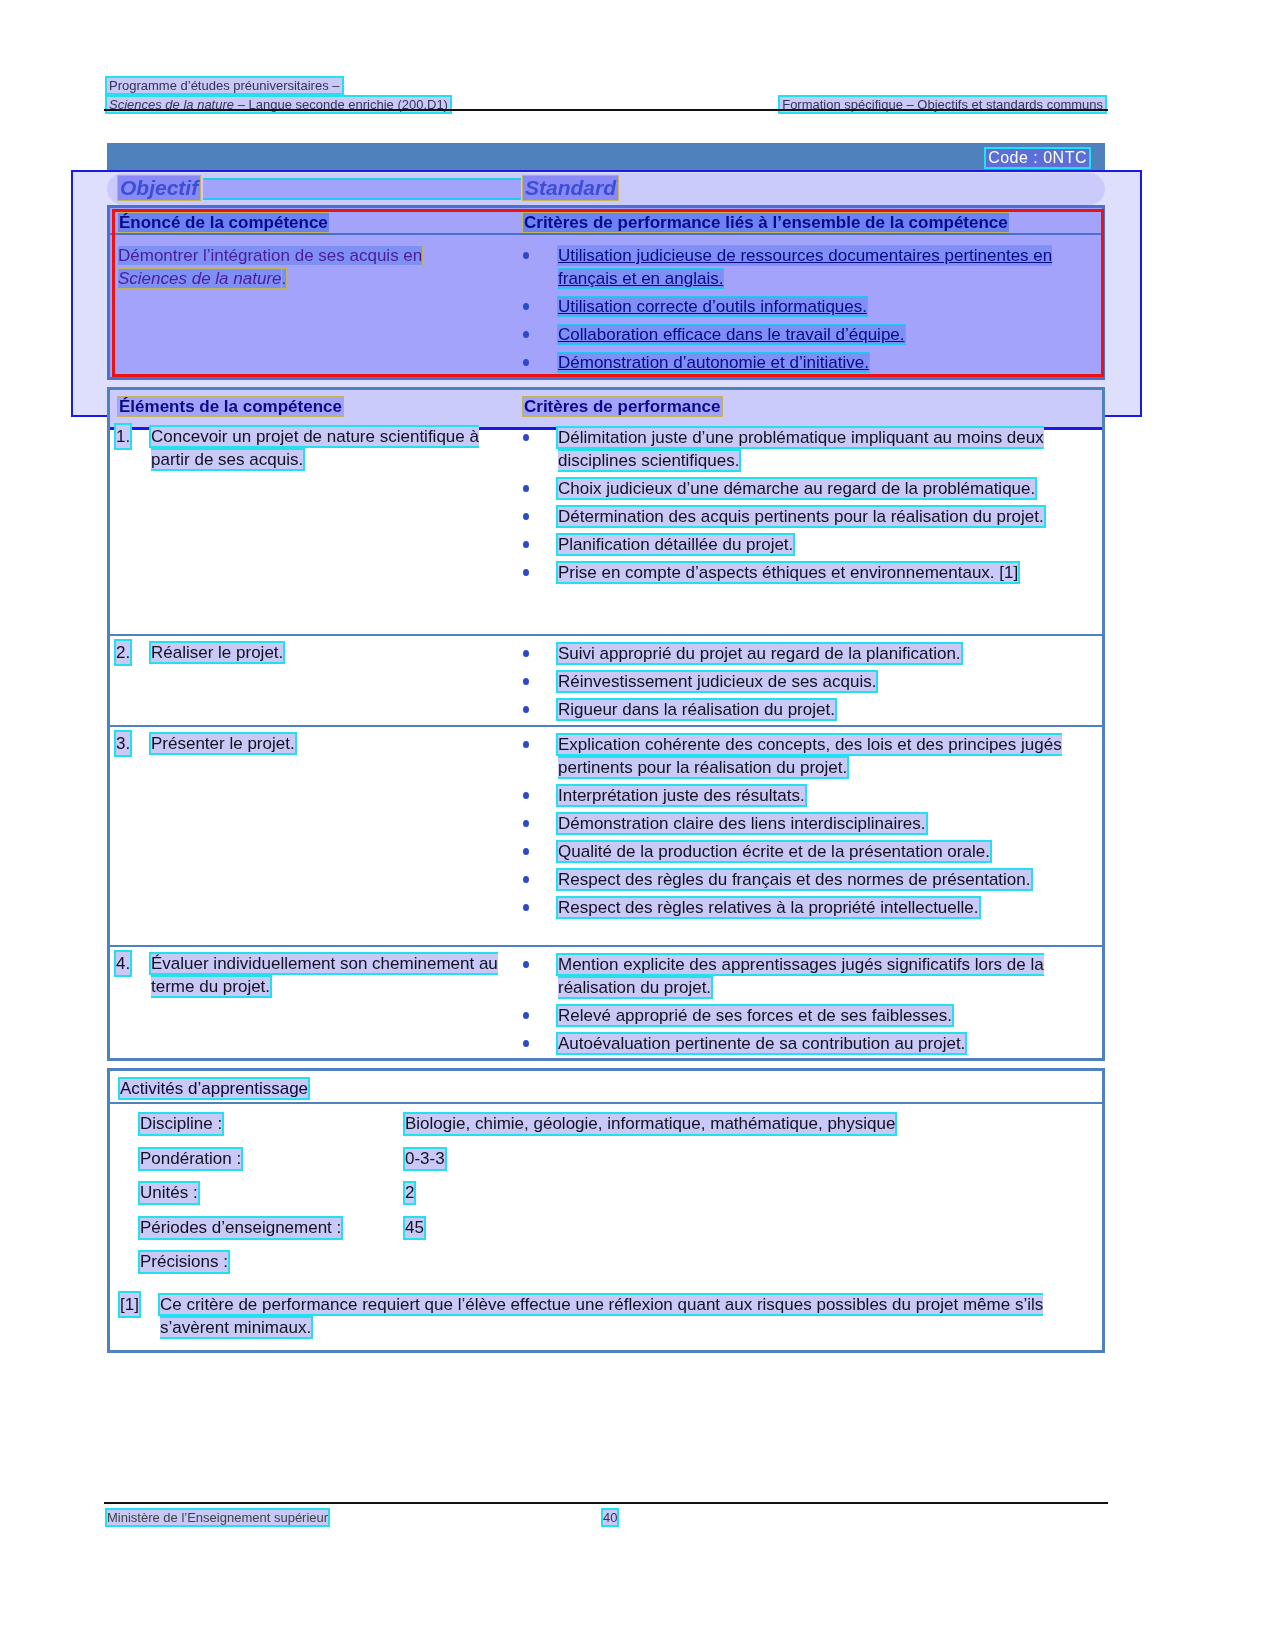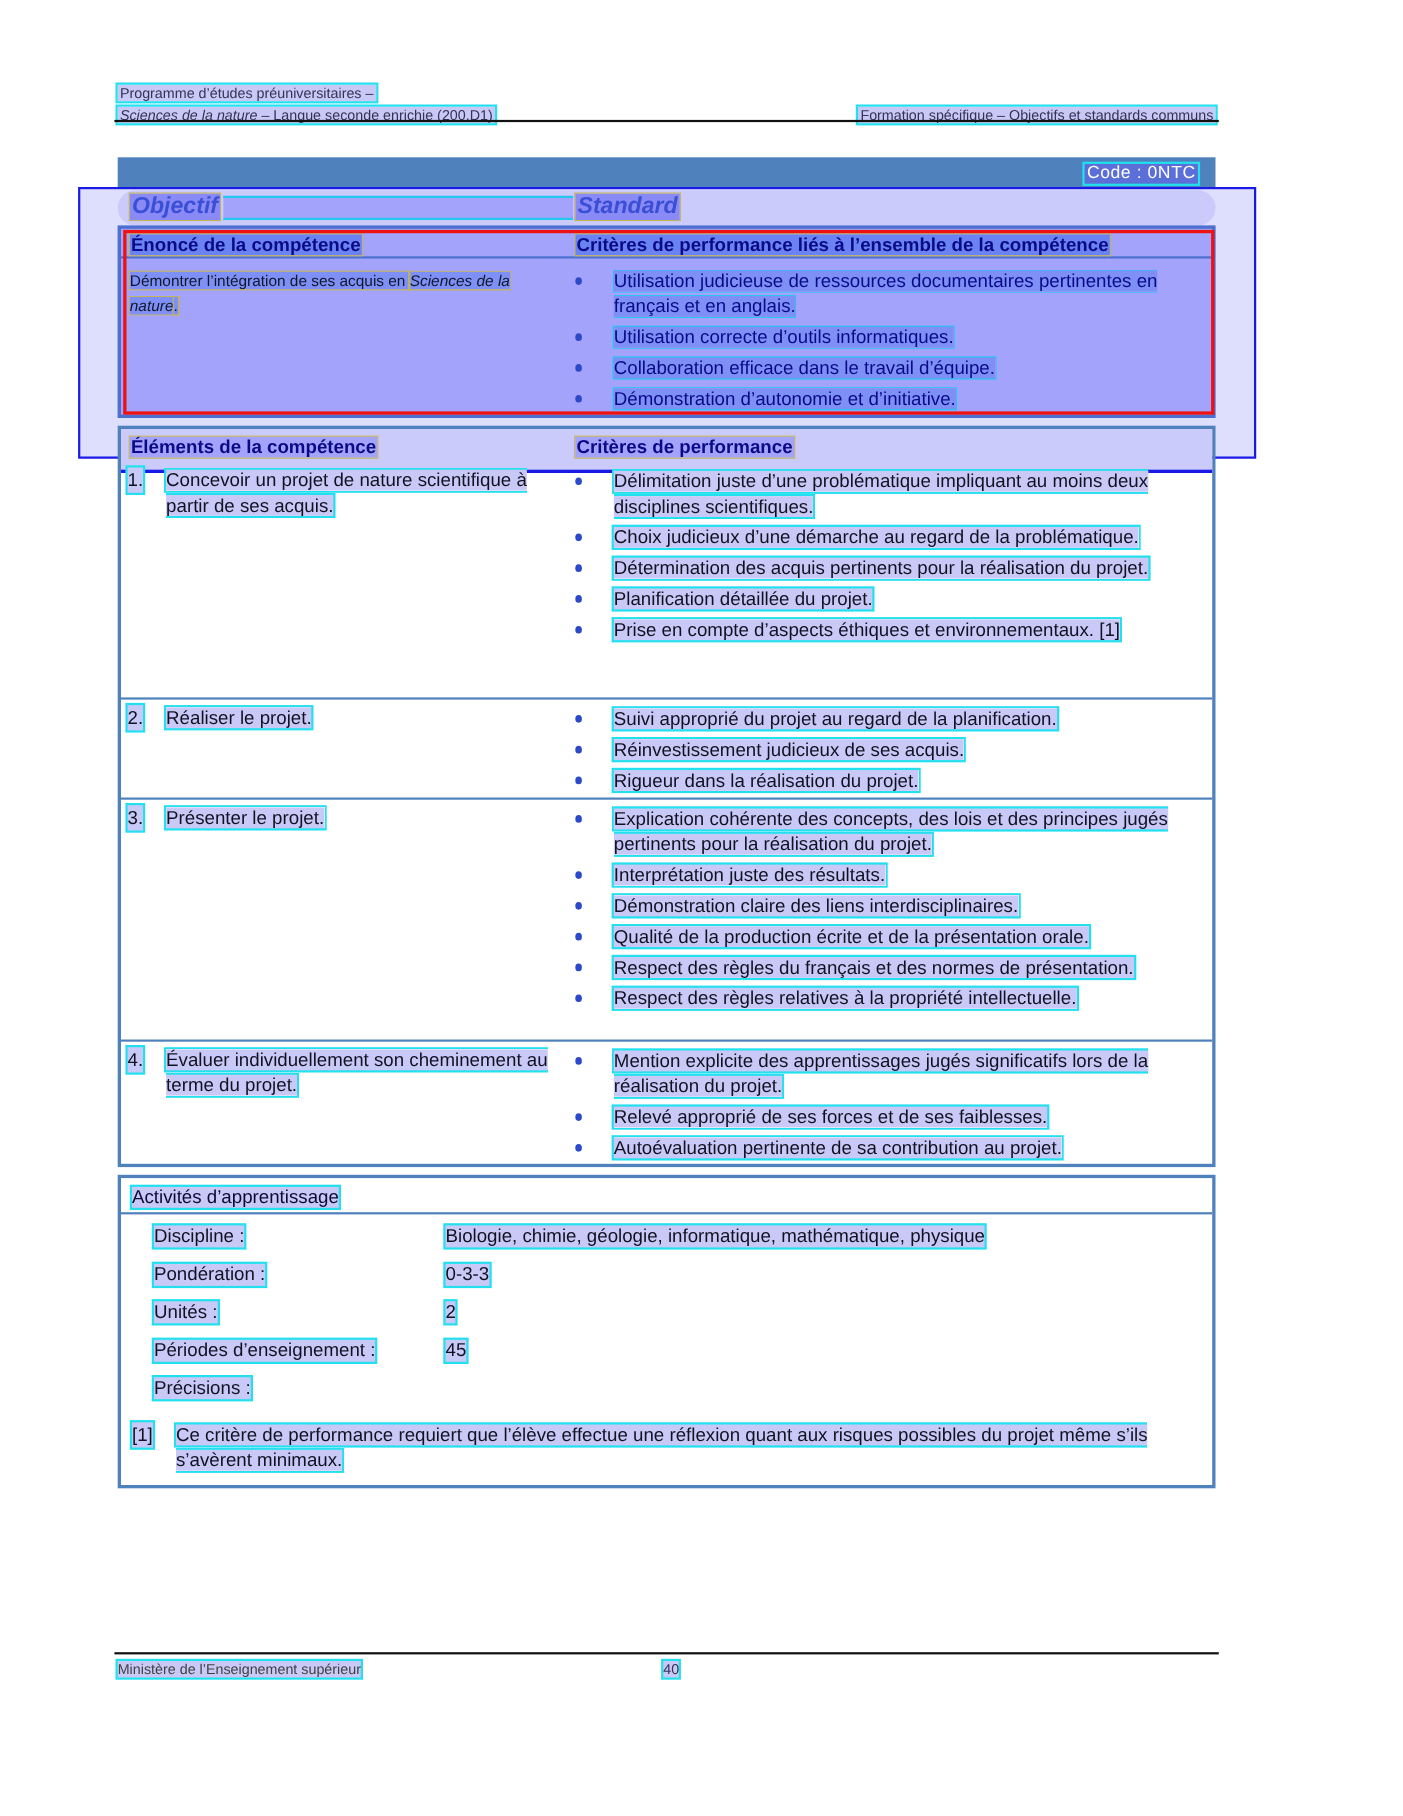--- a/index.html
+++ b/index.html
@@ -25,30 +25,30 @@
     .obj-title, .std-title { position: absolute; top: 3px; font-size: 21px; font-weight: bold; font-style: italic; color: #3a4fd6; background: #8a8af7; line-height: 24px; padding: 0 2px; outline: 1px solid #c2b45a; }
     .obj-title { left: 11px; }
     .std-title { left: 416px; }
     .obj-fill { position: absolute; left: 96px; top: 5px; width: 318px; height: 22px; background: #a3a3fb; border-top: 2px solid #22c8ee; border-bottom: 2px solid #22c8ee; }
 
     
     .comp-table { position: absolute; left: 107px; top: 205px; width: 998px; height: 175px; border: 3px solid #4d6fcf; background: #a3a3fb; }
     .comp-red { position: absolute; left: 2px; top: 1px; width: 992px; height: 168px; border: 3px solid #ee1111; }
     .comp-head { position: absolute; left: 0; top: 0; width: 100%; height: 27px; border-bottom: 2px solid #4d6fcf; }
     .th-cell { position: absolute; top: 5px; font-size: 17px; font-weight: bold; color: #0a0a88; background: #6b83f2; line-height: 19px; padding: 0 1px; outline: 1px solid #c2b45a; }
-    .comp-statement { position: absolute; left: 8px; top: 36px; width: 360px; font-size: 14px; color: #0f172a; line-height: 23px; }
+    .comp-statement { position: absolute; left: 8px; top: 36px; width: 360px; font-size: 17px; color: #4c1d95; line-height: 23px; }
     .comp-statement span { background: #7e8ff6; outline: 1px solid #c2b45a; }
     .comp-statement i { font-style: italic; }
 
     .bullets { position: absolute; list-style: none; }
     .bullets li { position: relative; padding-left: 35px; font-size: 17px; line-height: 23px; margin-bottom: 5px; }
     .bullets li .dot { position: absolute; left: 0; top: 8px; width: 6px; height: 7px; border-radius: 50%; background: #2b49c8; }
     .bullets li .txt { background: #c9c9f7; box-shadow: 0 0 0 2px #22e0ee; }
     .comp-bullets { left: 413px; top: 36px; width: 570px; }
-    .comp-bullets li .txt { background: #7e8ff6; color: #0a0a88; box-shadow: 0 0 0 1px #22c8ee; }
+    .comp-bullets li .txt { background: #7e8ff6; color: #0a0a88; box-shadow: 0 0 0 1px #22c8ee; text-decoration: underline; }
 
     
     .elem-table { position: absolute; left: 107px; top: 387px; width: 998px; height: 674px; border: 3px solid #4f81bd; }
     .elem-head { position: absolute; left: 0; top: 0; width: 100%; height: 40px; background: #cbcbfb; border-bottom: 3px solid #1a1ae6; }
     .elem-head .th-cell { top: 7px; background: #a3a3fb; color: #0a0a88; }
     .elem-row { position: absolute; left: 0; width: 100%; border-bottom: 2px solid #4f81bd; }
     .elem-row:last-child { border-bottom: none; }
     .elem-label { position: absolute; left: 6px; top: 5px; width: 400px; font-size: 17px; line-height: 23px; }
     .elem-label .num { position: absolute; left: 0; top: 0; }
     .elem-label .ltxt { display: block; padding-left: 35px; }

